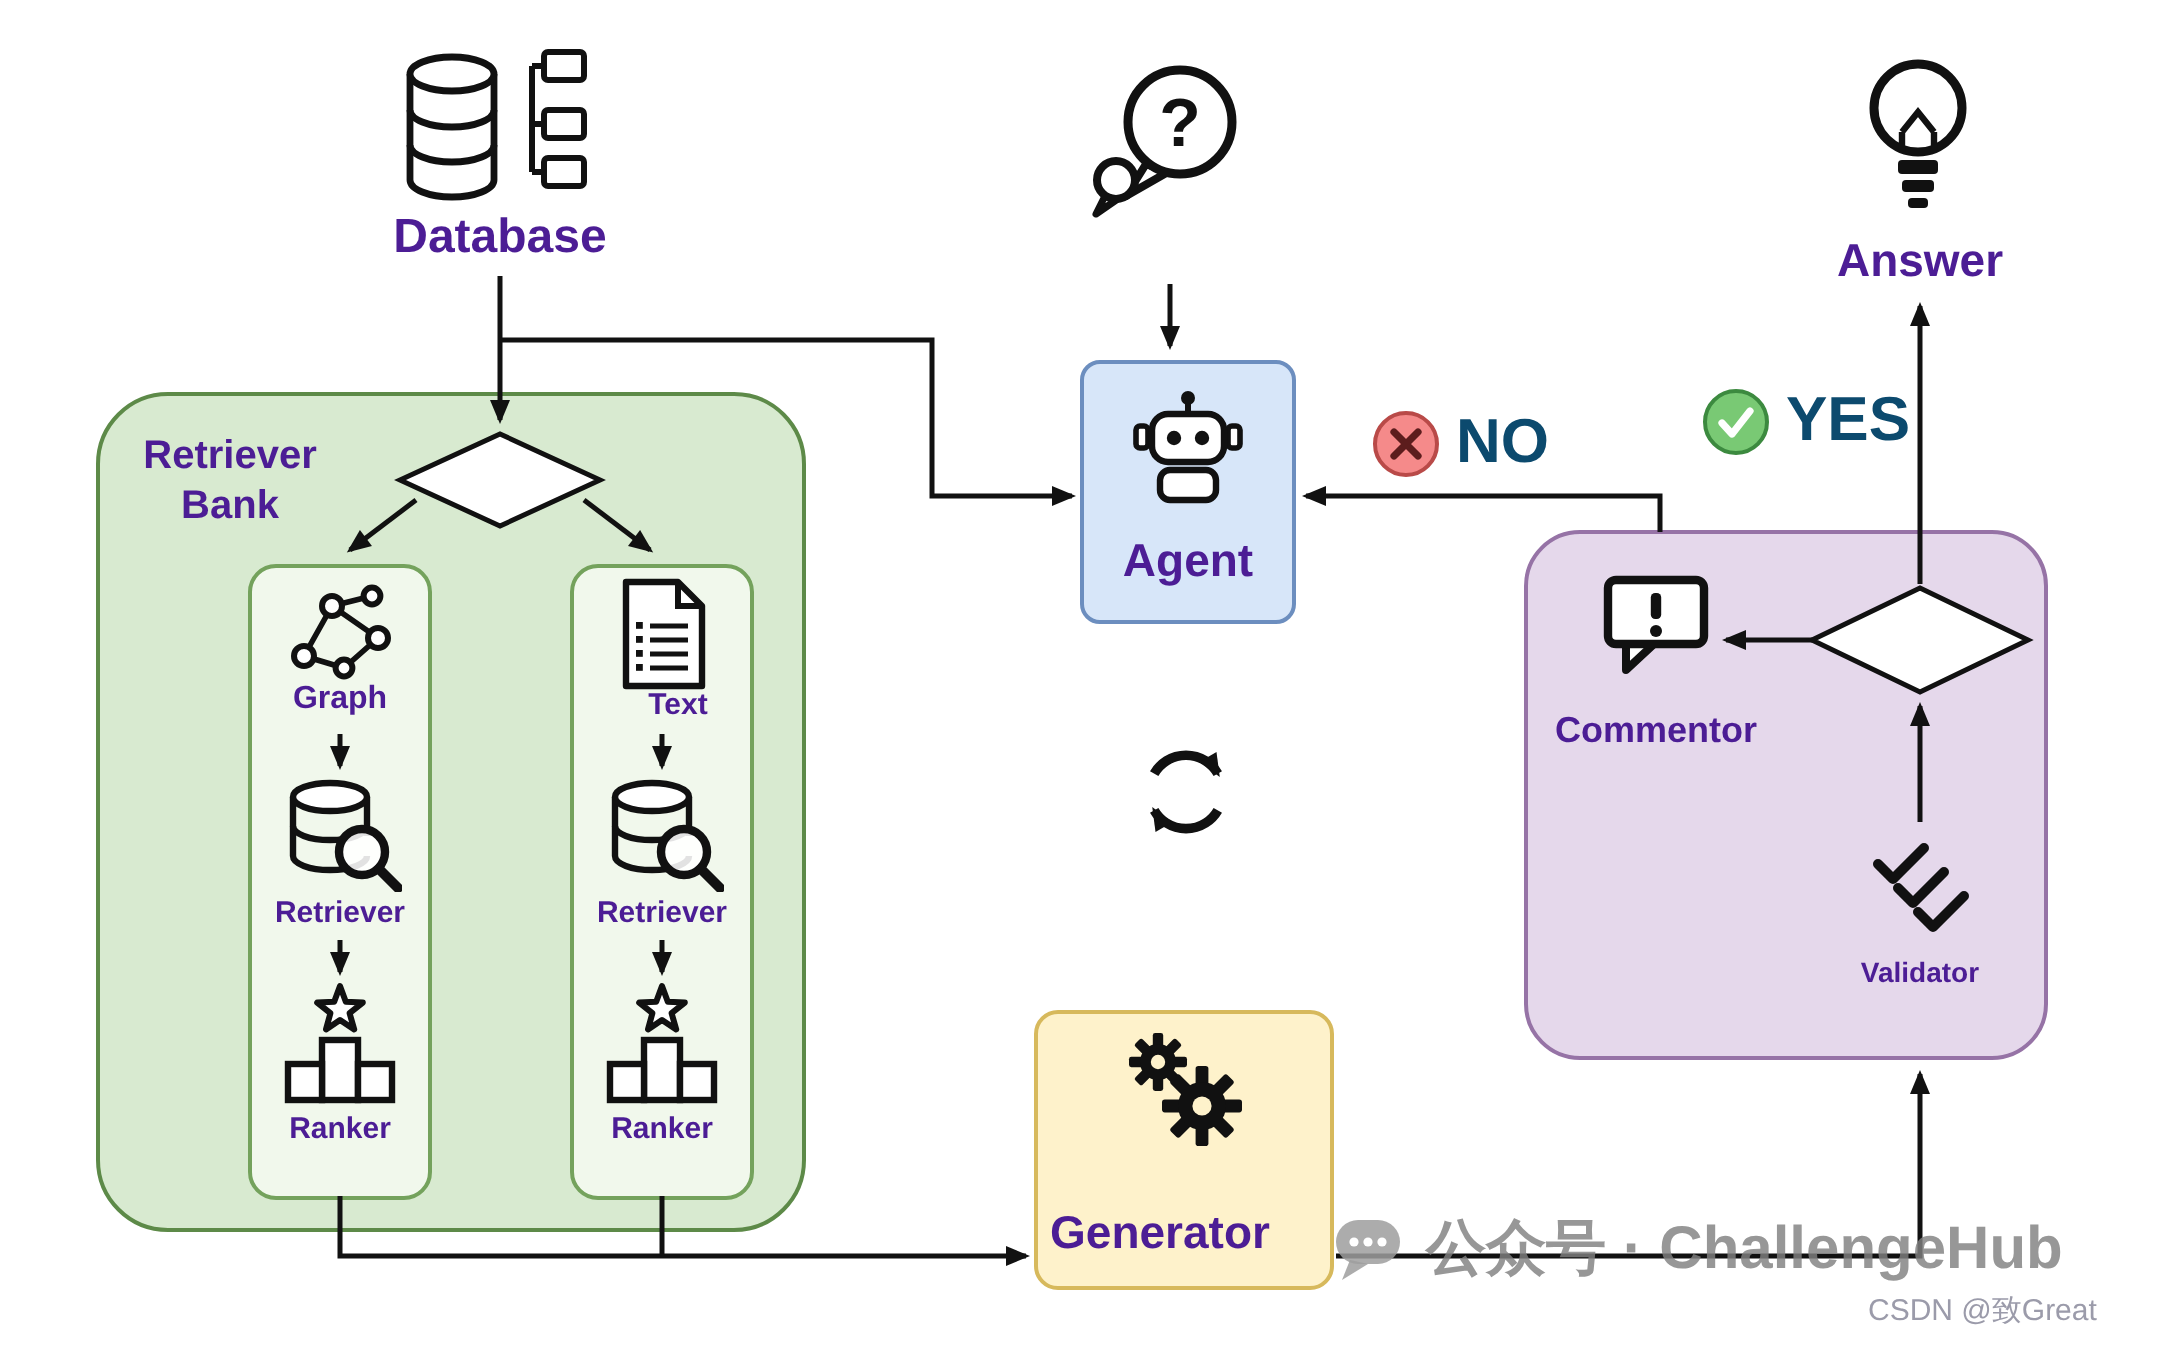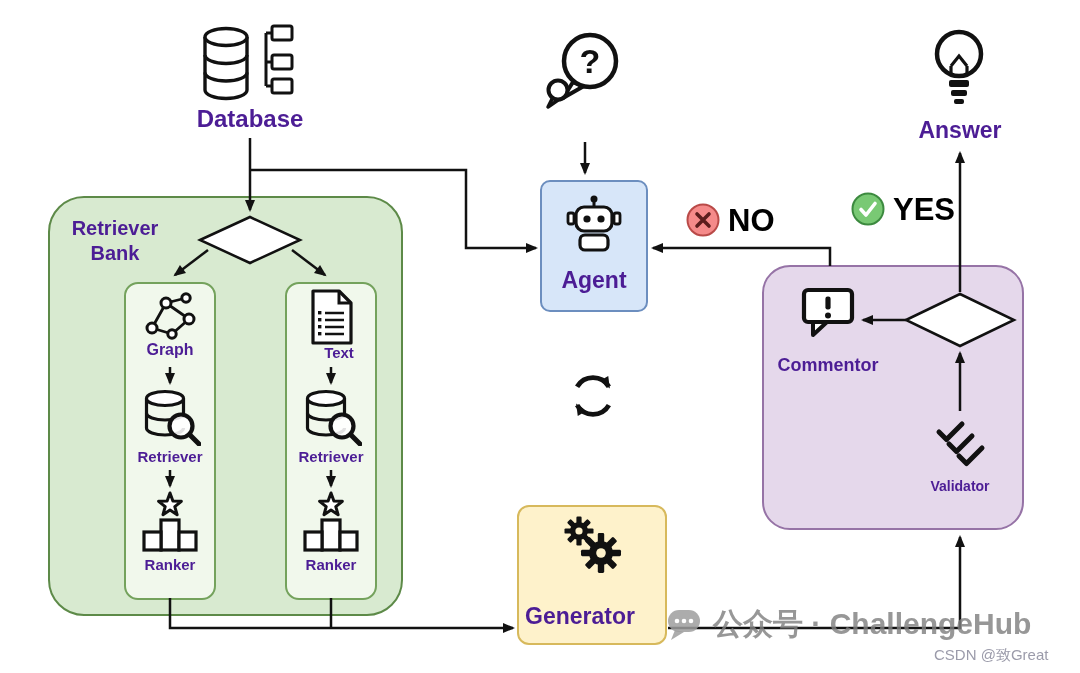--- a/index.html
+++ b/index.html
@@ -7,22 +7,22 @@
          font-family:"Liberation Sans",sans-serif;overflow:hidden;color:#111;}
   .abs{position:absolute;}
   .lbl{position:absolute;text-align:center;font-weight:bold;color:#4c1d95;line-height:1.25;}
   .box{position:absolute;box-sizing:border-box;}
   .box.green-outer{background:#d8ead0;border:2.5px solid #5d8a48;border-radius:36px;}
   .box.green-inner{background:#f1f8ec;border:2px solid #74a25c;border-radius:14px;}
   .box.blue{background:#d7e6f9;border:2.5px solid #6c8ebf;border-radius:10px;}
   .box.yellow{background:#fef2cb;border:2.5px solid #d7b95c;border-radius:12px;}
   .box.purple{background:#e5d8eb;border:2.5px solid #9673a6;border-radius:28px;}
   .overlay{position:absolute;left:0;top:0;z-index:20;pointer-events:none;}
-  .badge{position:absolute;display:flex;align-items:flex-start;gap:8px;
-         font-weight:bold;font-size:31px;color:#000000;z-index:25;}
+  .badge{position:absolute;display:flex;align-items:flex-end;gap:8px;
+         font-weight:bold;font-size:31px;color:#0c4a6e;z-index:25;}
   .wm{position:absolute;left:666px;top:604px;display:flex;align-items:center;gap:9px;
       color:rgba(128,128,128,0.82);font-size:30px;font-weight:600;z-index:30;white-space:nowrap;}
   .credit{position:absolute;left:934px;top:646px;font-size:15px;
           color:rgba(150,150,165,0.95);z-index:30;white-space:nowrap;}
   svg{display:block;}
 </style>
 </head>
 <body>
 
 <div class="stage">

